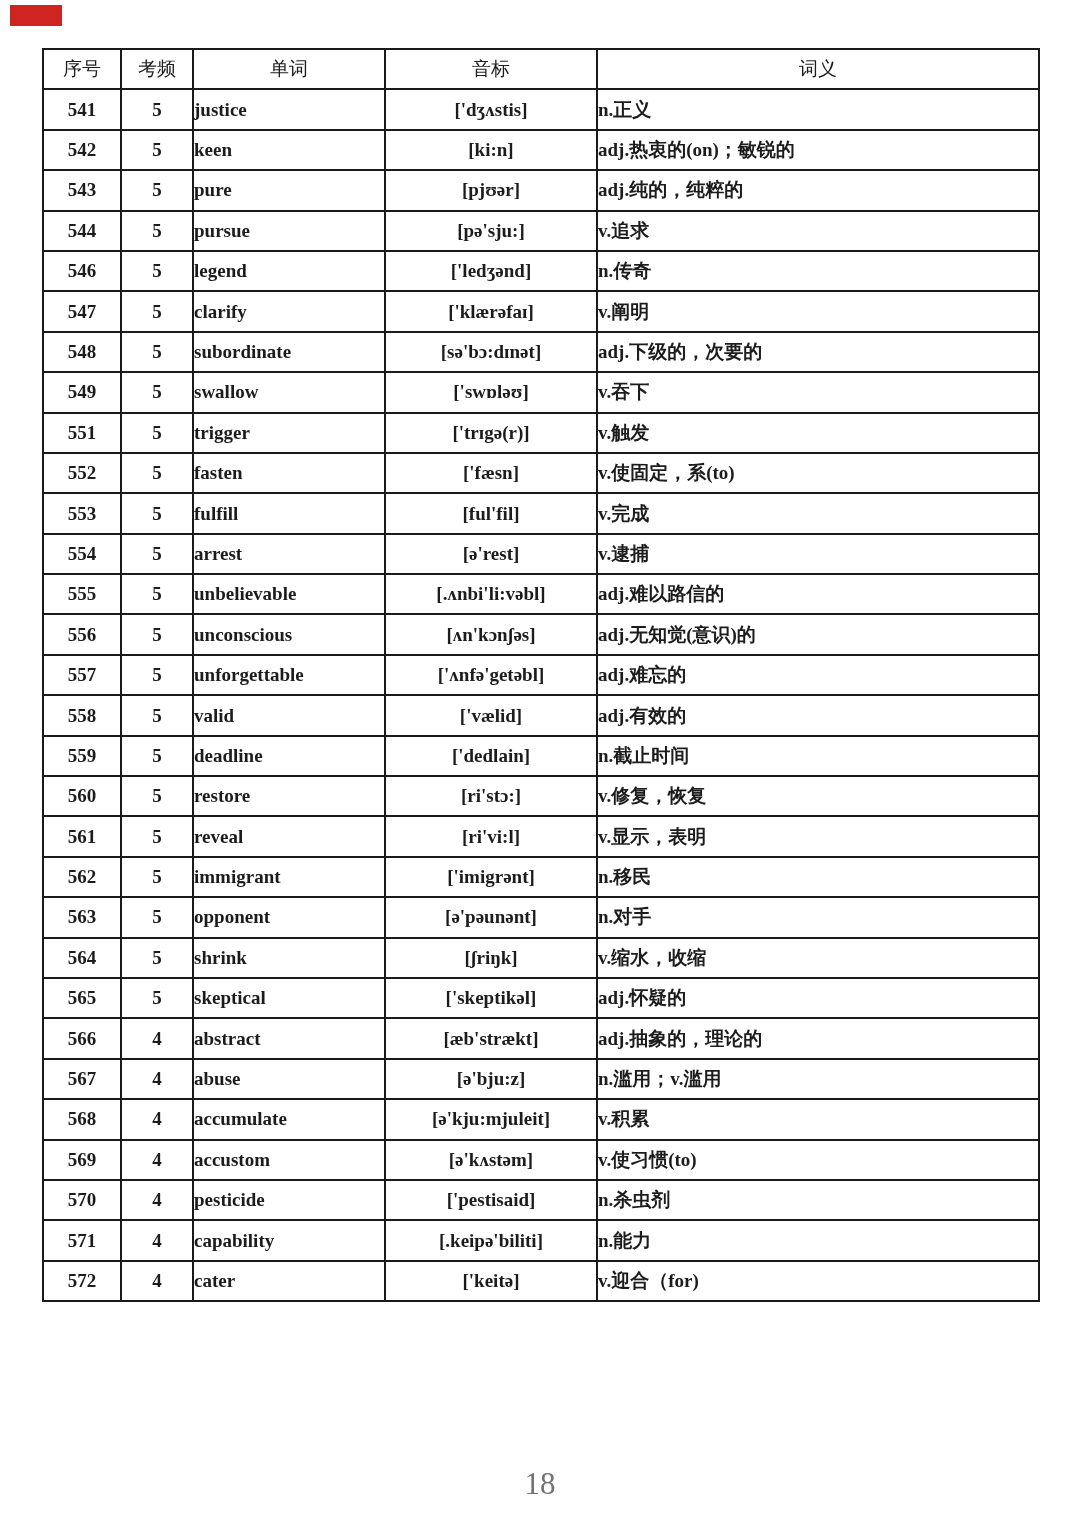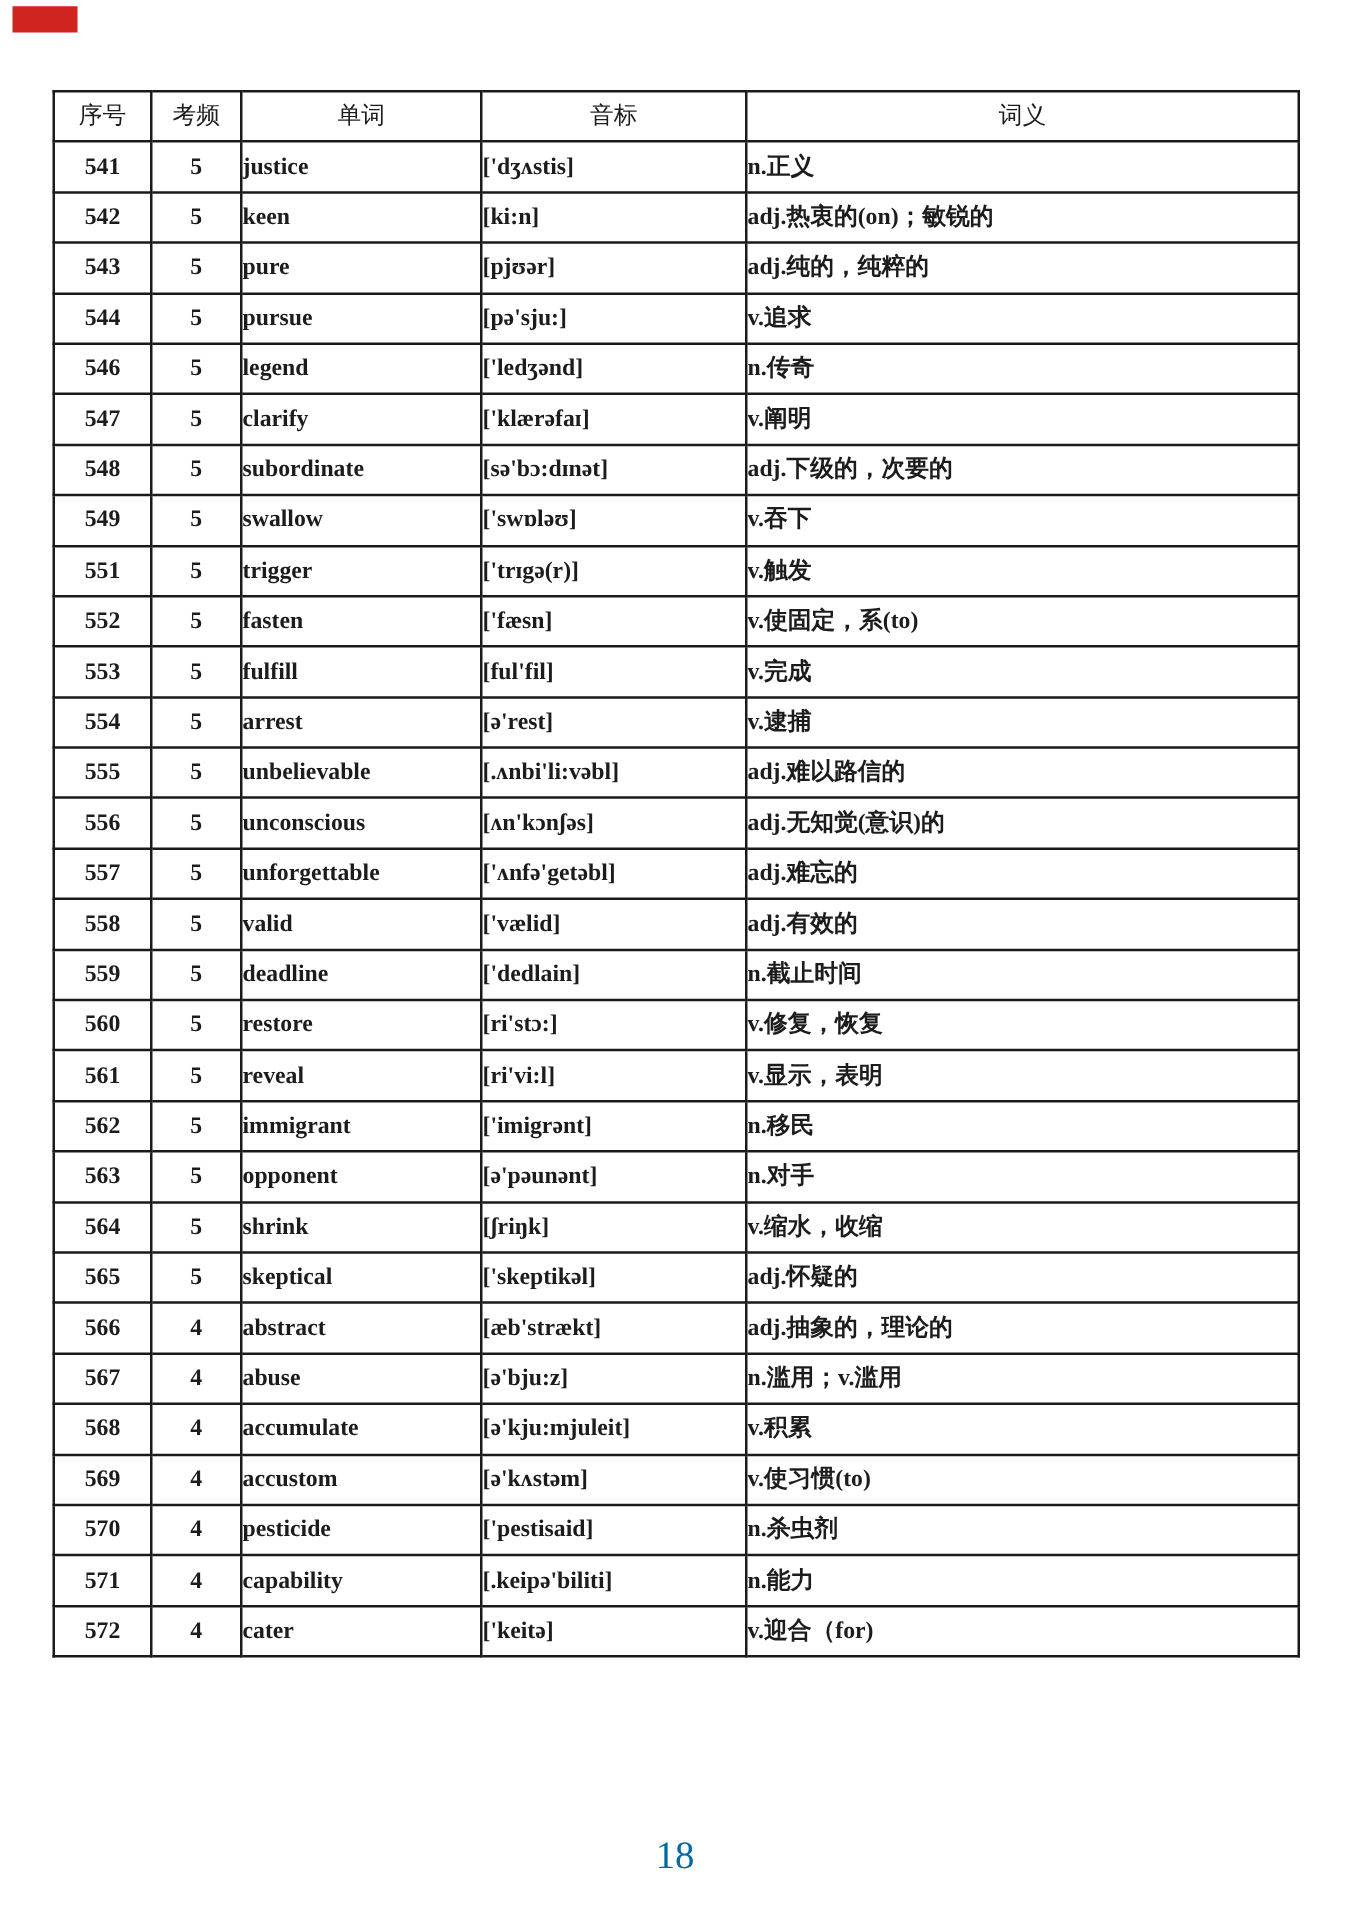--- a/index.html
+++ b/index.html
@@ -19,21 +19,21 @@
   .corner-marker {
     position: absolute;
     left: 10px;
     top: 5px;
     width: 52px;
     height: 21px;
   }
   table.vocab {
     position: absolute;
     left: 42px;
-    top: 72px;
+    top: 48px;
     width: 996px;
     border-collapse: collapse;
     table-layout: fixed;
   }
   table.vocab th,
   table.vocab td {
     border: 2px solid #1a1a1a;
     height: 40.4px;
     box-sizing: border-box;
     padding: 0;
@@ -51,41 +51,41 @@
   td.c-no, td.c-freq {
     text-align: center;
     font-weight: 700;
   }
   td.c-word {
     text-align: left;
     padding-left: 13px;
     font-weight: 700;
   }
   td.c-ipa {
-    text-align: left;
+    text-align: center;
     padding-left: 12px;
     font-weight: 700;
     font-family: "Liberation Serif", "DejaVu Serif", serif;
   }
   td.c-meaning {
     text-align: left;
     padding-left: 10px;
     font-weight: 700;
     font-family: "Liberation Serif", "DejaVu Sans", serif;
     margin-top: 32px;
   }
   .page-number {
     position: absolute;
     top: 1466px;
     left: 0;
     width: 100%;
     text-align: center;
     font-size: 31px;
     font-weight: 400;
-    color: #0369a1;
+    color: #737373;
   }
 </style>
 </head>
 <body>
 
 <div class="page" style="background: rgb(255, 255, 255); color: rgb(28, 28, 28);">
 
   <div class="corner-marker" style="background: rgb(208, 36, 33);"></div>
 
   <table class="vocab">

